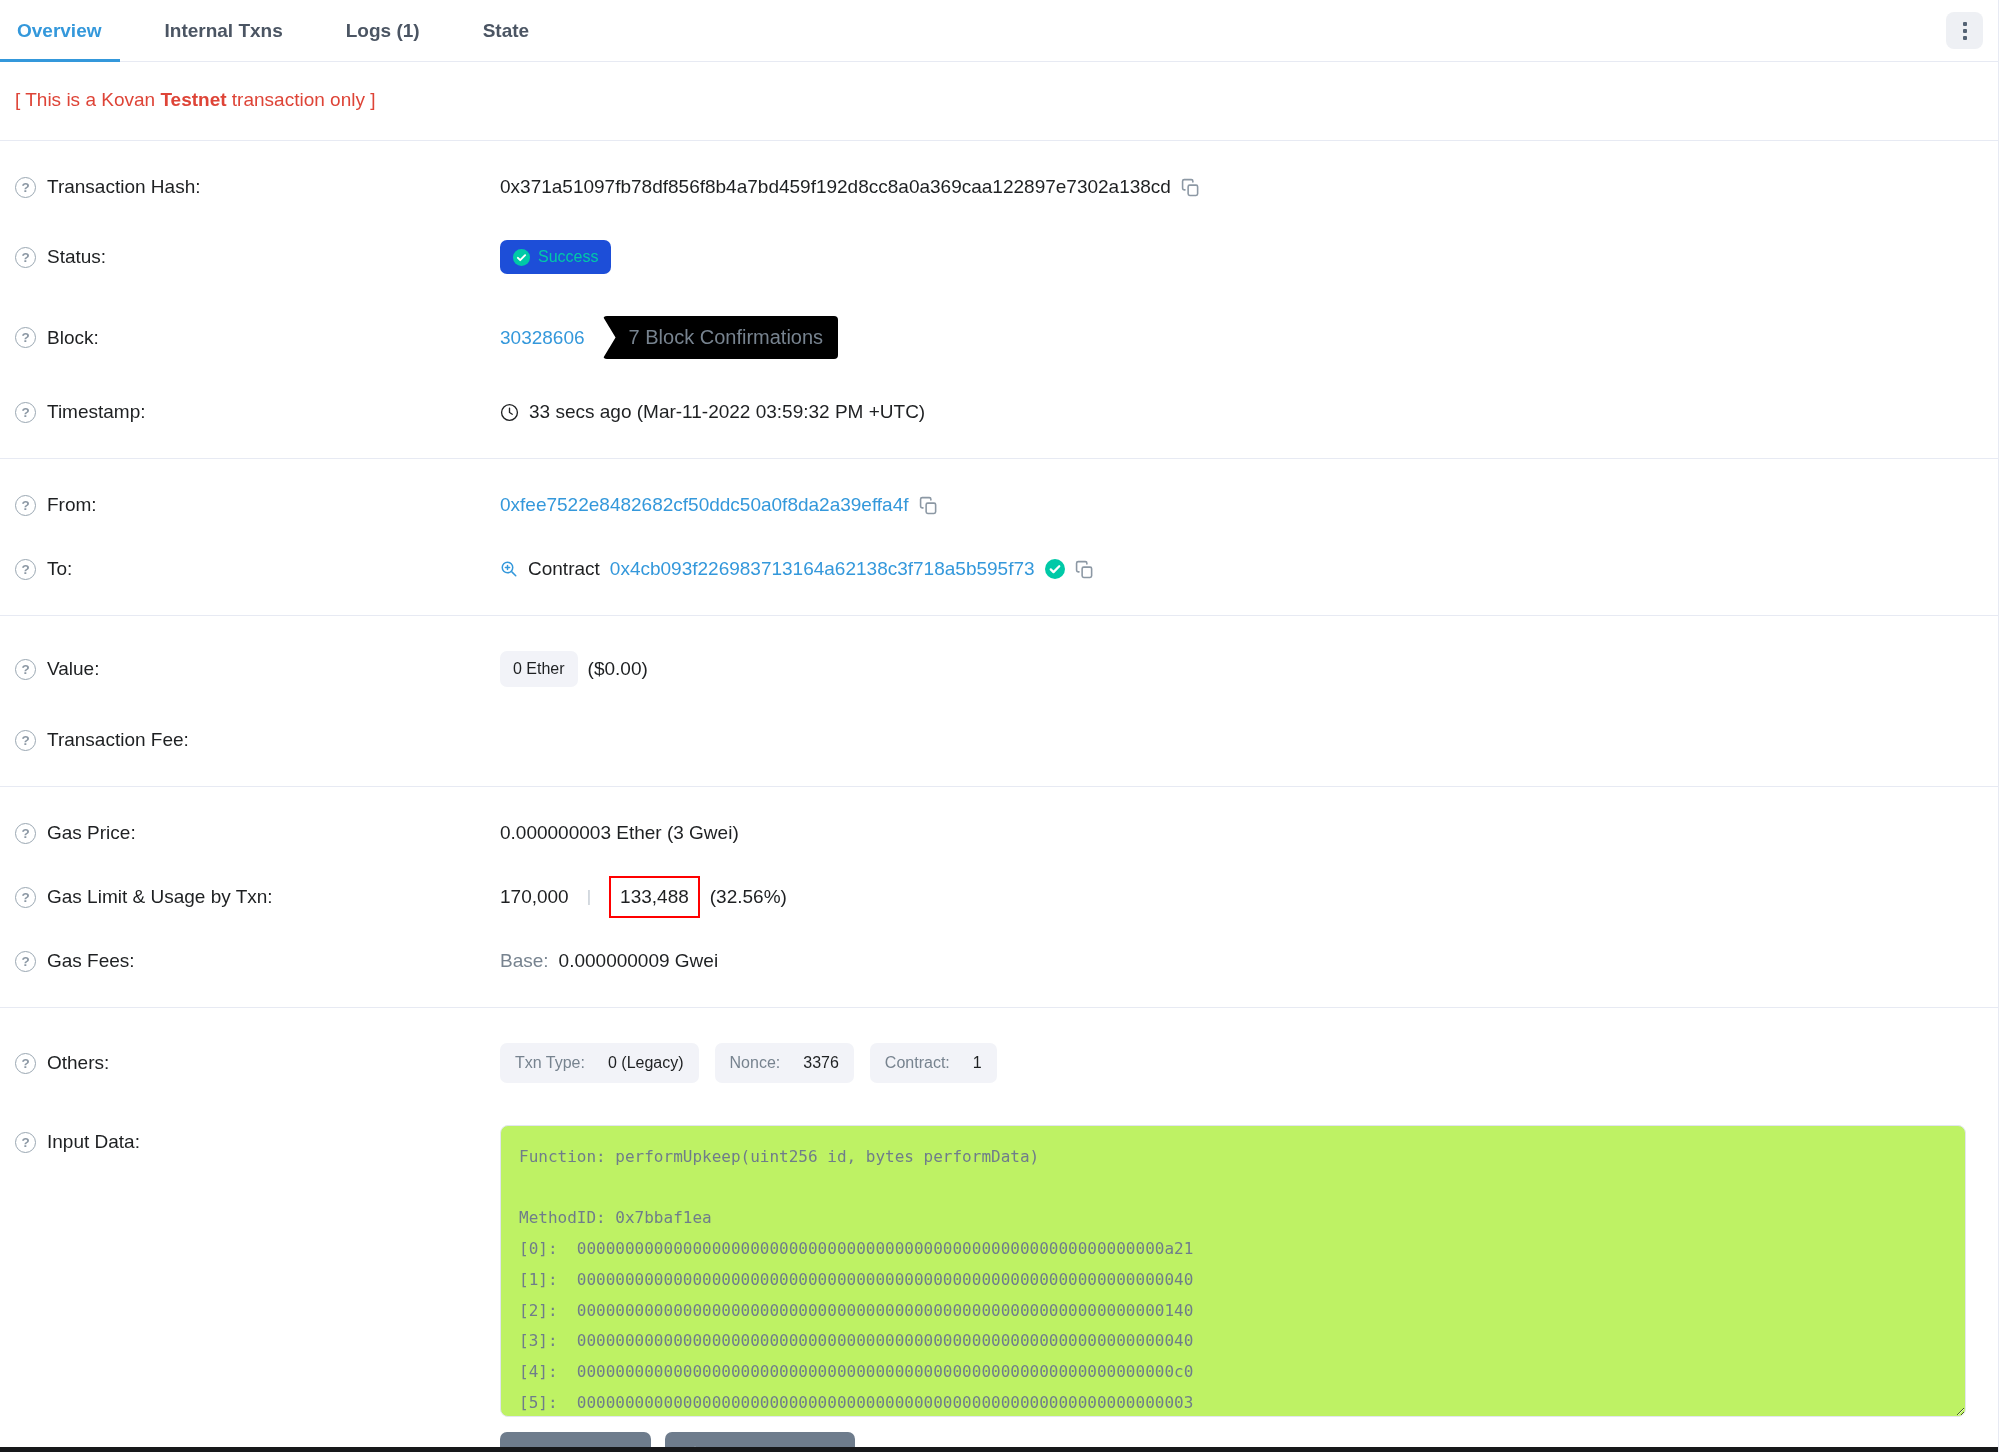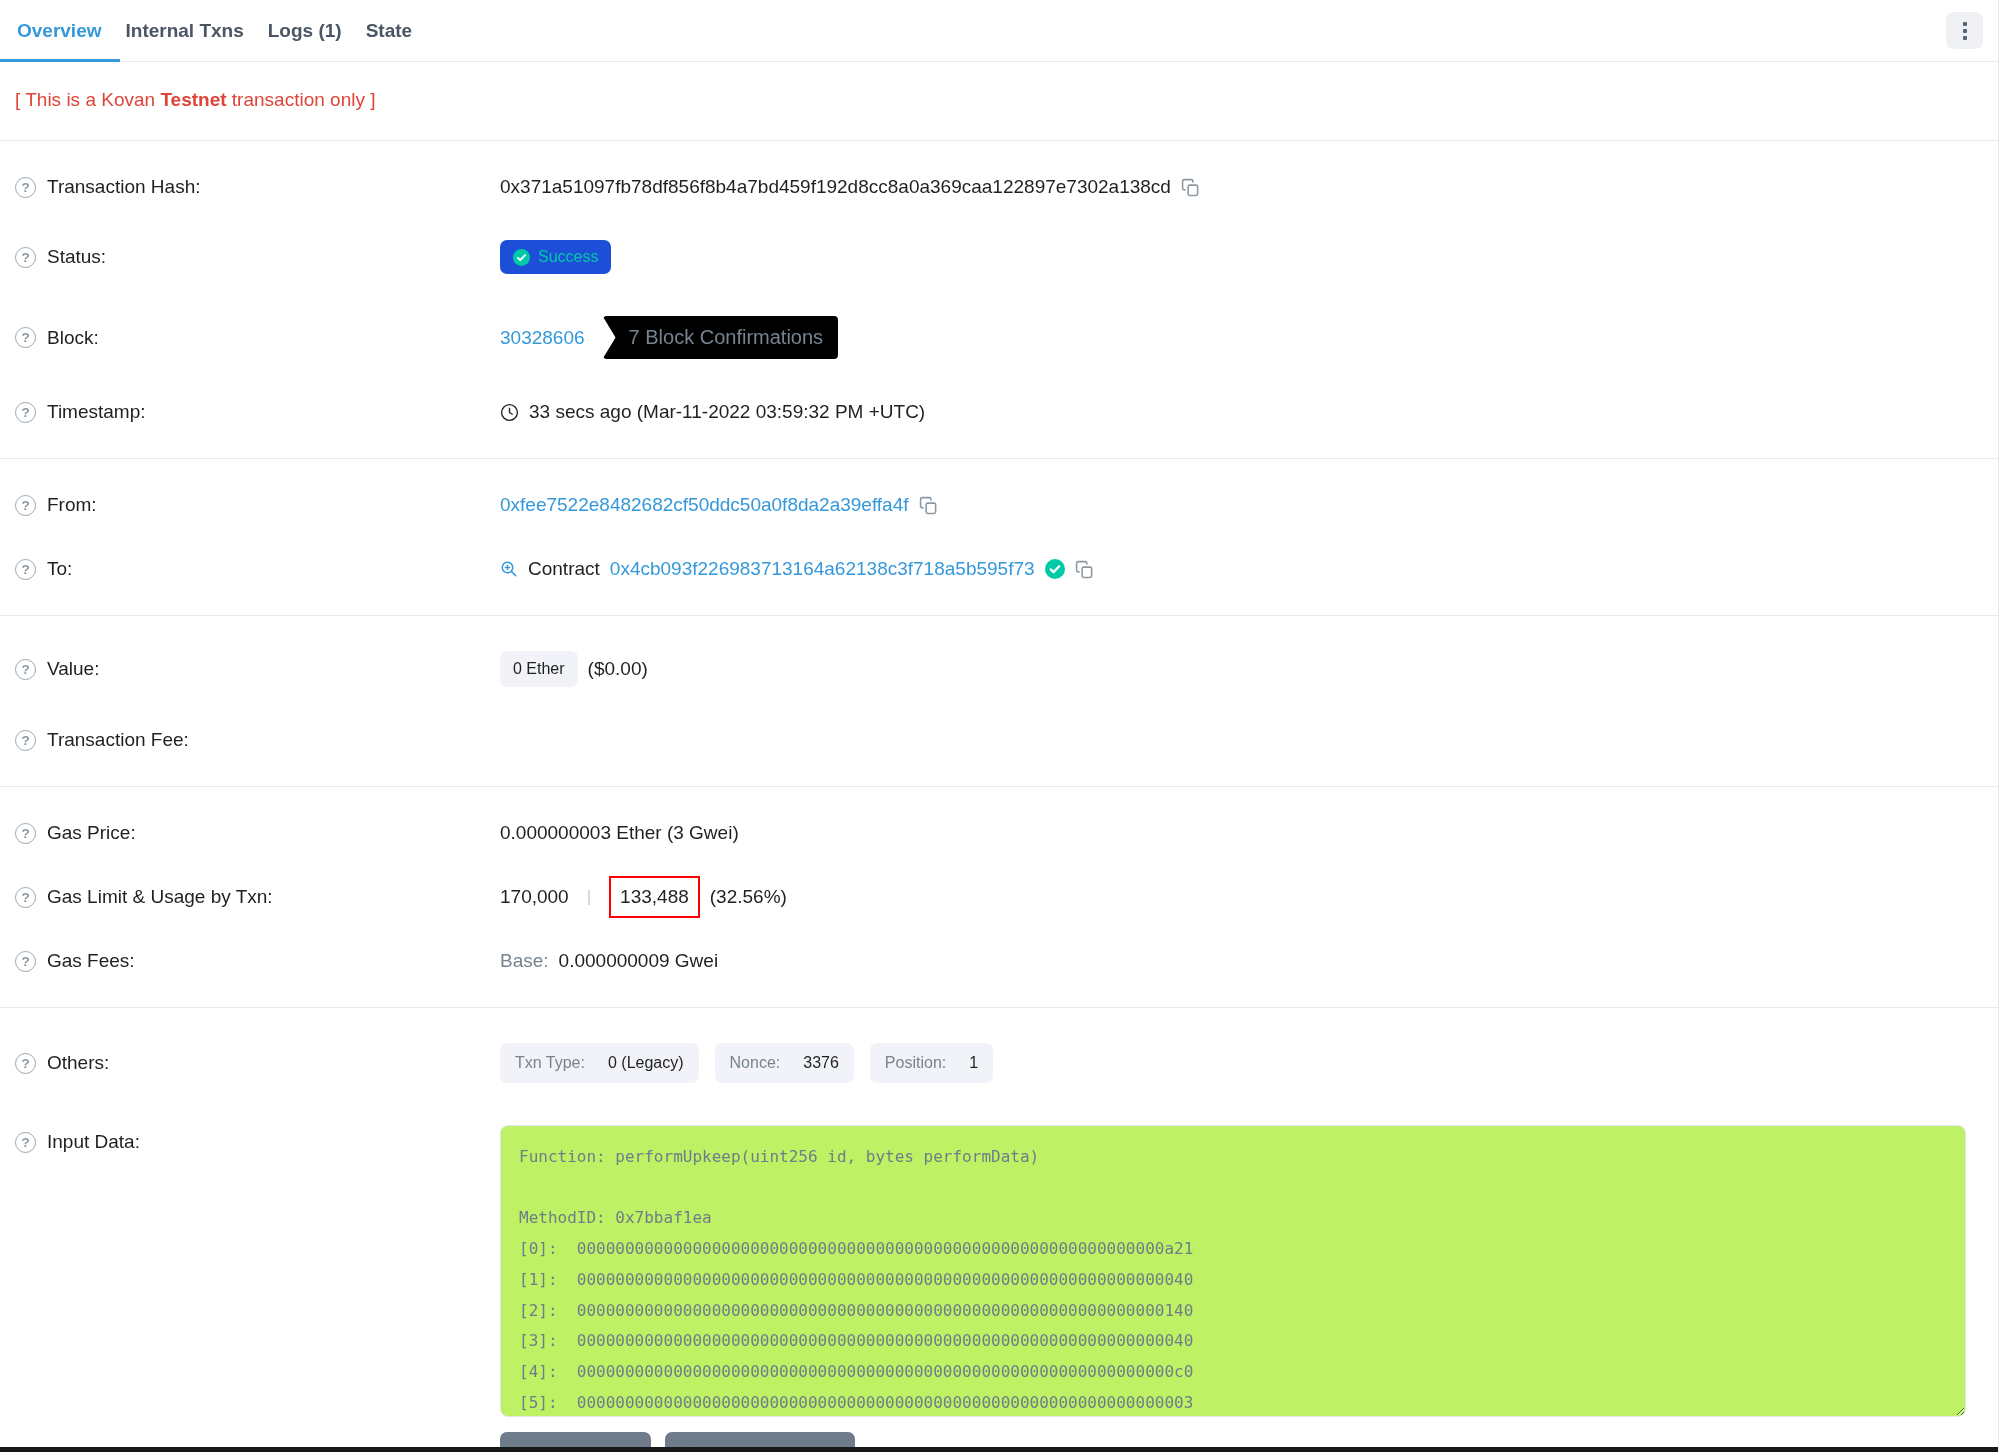--- a/index.html
+++ b/index.html
@@ -4,21 +4,21 @@
 <style>
   * { box-sizing: border-box; }
   html,body { margin:0; padding:0; background:#fff; }
   body { font-family:"Liberation Sans", sans-serif; color:#1e2022; }
   .page { width:1999px; height:1452px; position:relative; background:#fff;
           border-right:1px solid #e7eaf3; overflow:hidden; }
 
   
   .tabbar { height:62px; display:flex; justify-content:space-between; align-items:center;
             padding:0 15px; border-bottom:1px solid #e7eaf3; }
-  .tabs { display:flex; gap:20px; height:100%; }
+  .tabs { display:flex; gap:59px; height:100%; }
   .tab { display:flex; align-items:center; font-size:19px; font-weight:700; color:#4b5563;
          cursor:pointer; position:relative; padding:0 2px; }
   .tab.active { color:#3498db; }
   .tab.active::after { content:""; position:absolute; left:-16px; right:-16px; bottom:-1px;
                        height:3px; background:#3498db; }
   .kebab-button { width:37px; height:37px; border:none; border-radius:8px; background:#eef0f4;
                   display:flex; flex-direction:column; gap:3px; align-items:center;
                   justify-content:center; cursor:pointer; }
   .kebab-dot { width:4px; height:4px; background:#546374; border-radius:1px; }
 
@@ -273,21 +273,21 @@
       <div class="value-col">
         <span class="other-badge">
           <span class="k">Txn Type:</span>
           <span class="v">0 (Legacy)</span>
         </span>
         <span class="other-badge">
           <span class="k">Nonce:</span>
           <span class="v">3376</span>
         </span>
         <span class="other-badge">
-          <span class="k">Position:</span>
+          <span class="k">Contract:</span>
           <span class="v">1</span>
         </span>
       </div>
     </div>
 
     <div class="row top">
       <div class="label-col">
         <span class="qicon">?</span>
         <span>Input Data:</span>
       </div>

